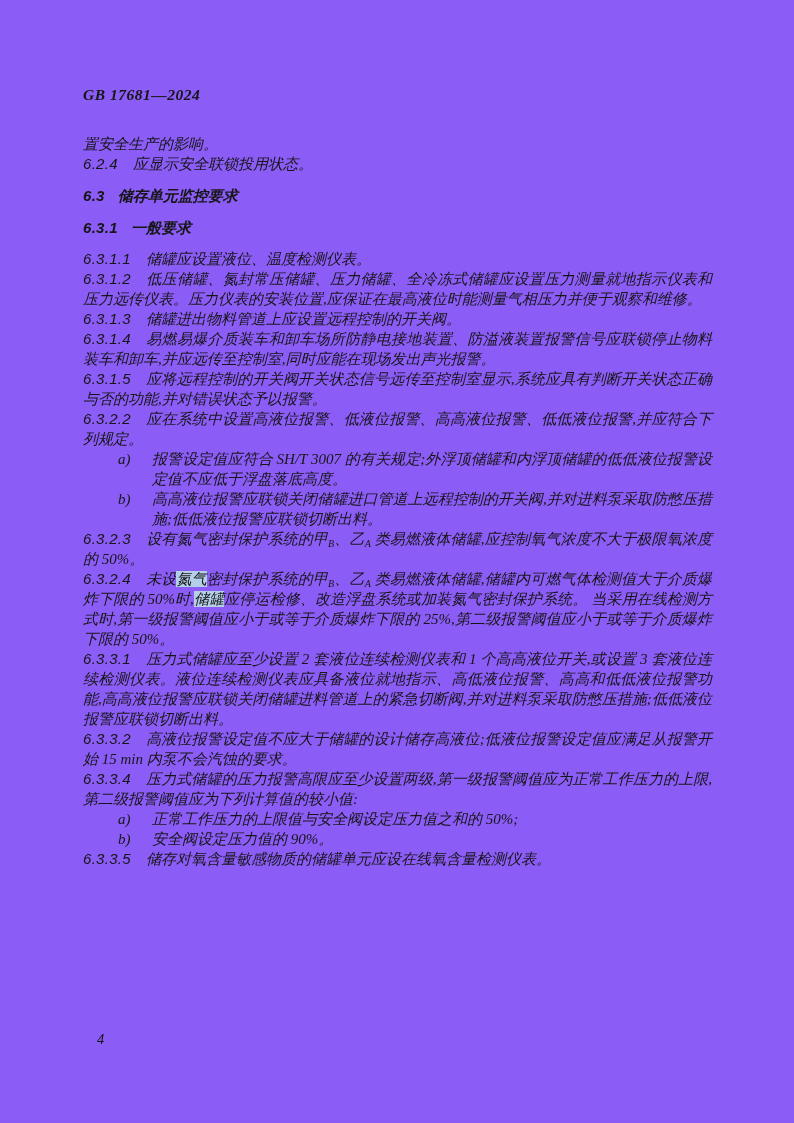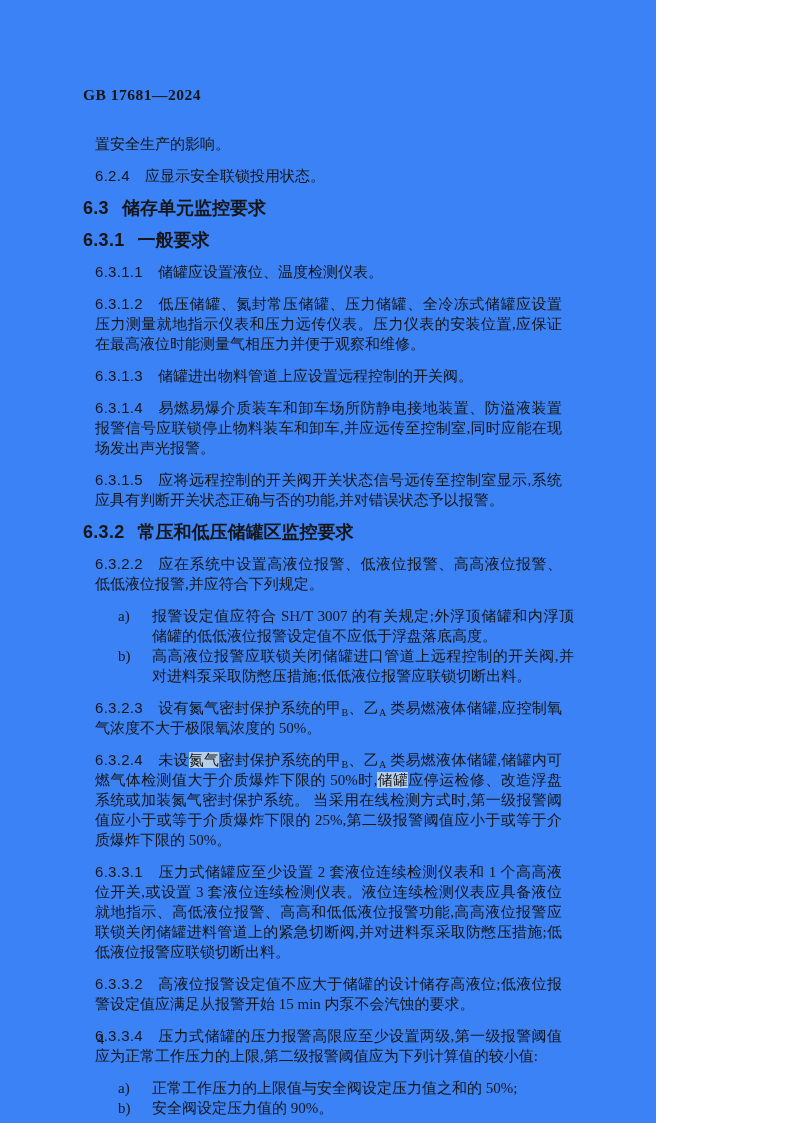--- a/index.html
+++ b/index.html
@@ -1,48 +1,49 @@
 <!DOCTYPE html>
 <html lang="zh" style="--hl-color: #b5cfe9;"><head>
 <meta charset="utf-8">
 <style>
   html,body{margin:0;padding:0;background:#ffffff;}
   .page{
     position:relative;
-    width:656px;height:1123px;
-    background:#3b82f6;
+    width:794px;height:1123px;
+    background:#8b5cf6;
     box-sizing:border-box;
     padding:86px 82px 0 83px;
     font-family:"Liberation Serif","DejaVu Serif",serif;
     color:#161616;
     overflow:hidden;
+    font-style:italic;
   }
   .doc-header{
     font-size:15.5px;
     font-weight:bold;
     letter-spacing:0.5px;
     line-height:18px;
   }
   .doc-body{
     margin-top:30px;
     font-size:15px;
     line-height:20px;
     text-align:justify;
   }
-  p.para{margin:12px;}
+  p.para{margin:0;}
   .num{
     font-family:"Liberation Sans","DejaVu Sans",sans-serif;
     display:inline-block;
     margin-right:15px;
     letter-spacing:0.3px;
   }
   .heading{
     font-family:"Liberation Sans","DejaVu Sans",sans-serif;
     font-weight:bold;
-    font-size:18px;
+    font-size:15px;
     line-height:20px;
     margin:12px 0 11px 0;
     text-align:left;
   }
   .heading .num{margin-right:13px;font-weight:bold;}
   .li{
     display:flex;
     margin-left:35px;
   }
   .li .marker{
@@ -86,21 +87,20 @@
 
     <p class="para"><span class="num">6.3.1.2</span><span>低压储罐、氮封常压储罐、压力储罐、全冷冻式储罐应设置压力测量就地指示仪表和压力远传仪表。压力仪表的安装位置,应保证在最高液位时能测量气相压力并便于观察和维修。</span></p>
 
     <p class="para"><span class="num">6.3.1.3</span><span>储罐进出物料管道上应设置远程控制的开关阀。</span></p>
 
     <p class="para"><span class="num">6.3.1.4</span><span>易燃易爆介质装车和卸车场所防静电接地装置、防溢液装置报警信号应联锁停止物料装车和卸车,并应远传至控制室,同时应能在现场发出声光报警。</span></p>
 
     <p class="para"><span class="num">6.3.1.5</span><span>应将远程控制的开关阀开关状态信号远传至控制室显示,系统应具有判断开关状态正确与否的功能,并对错误状态予以报警。</span></p>
 
 
-    <div class="heading"><span class="num">6.3.2</span><span>常压和低压储罐区监控要求</span></div>
 
 
     <p class="para"><span class="num">6.3.2.2</span><span>应在系统中设置高液位报警、低液位报警、高高液位报警、低低液位报警,并应符合下列规定。</span></p>
 
     <div class="li">
         <span class="marker">a)</span>
         <span class="li-text">报警设定值应符合 SH/T 3007 的有关规定;外浮顶储罐和内浮顶储罐的低低液位报警设定值不应低于浮盘落底高度。</span>
       </div>
 
     <div class="li">

